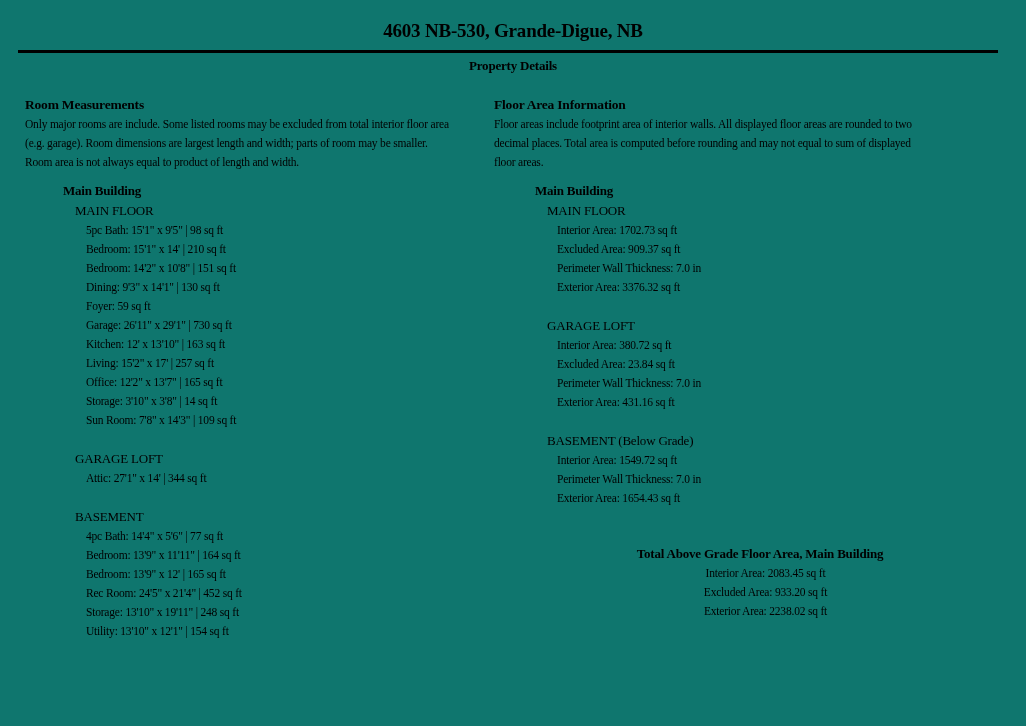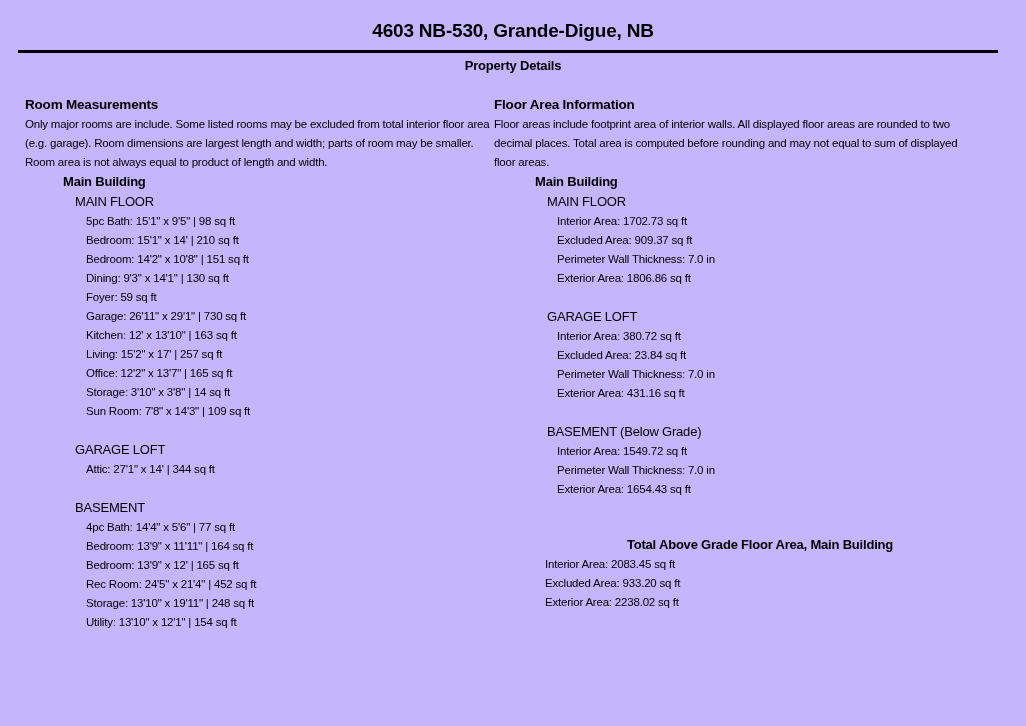--- a/index.html
+++ b/index.html
@@ -1,22 +1,22 @@
 <!DOCTYPE html>
 <html><head>
 <meta charset="utf-8">
 <style>
   html, body { margin: 0; padding: 0; background: #ffffff; }
   .page {
     position: relative;
     width: 1026px;
     height: 726px;
-    background: #c4b5fd;
+    background: #0f766e;
     color: #000000;
-    font-family: Liberation Sans, sans-serif;
+    font-family: Liberation Serif, serif;
     letter-spacing: -0.2px;
     overflow: hidden;
   }
   .doc-title {
     position: absolute;
     top: 20px; left: 0;
     width: 100%;
     text-align: center;
     font-size: 19px;
     font-weight: bold;
@@ -46,42 +46,42 @@
   .col-heading {
     font-size: 13.5px;
     font-weight: bold;
     line-height: 20px;
   }
   .desc-line { line-height: 19px; }
   .building-name {
     font-weight: bold;
     font-size: 13px;
     line-height: 20px;
-    margin-top: 0;
+    margin-top: 9px;
   }
   .col-left  .building-name { margin-left: 38px; }
   .col-right .building-name { margin-left: 41px; }
   .floor-block + .floor-block { margin-top: 19px; }
   .floor-name {
     font-size: 13px;
     line-height: 20px;
   }
   .col-left  .floor-name { margin-left: 50px; }
   .col-right .floor-name { margin-left: 53px; }
   .col-left  .room-line  { margin-left: 61px; }
   .col-right .stat-line  { margin-left: 63px; }
   .total-block { margin-top: 36px; }
   .total-heading {
     font-weight: bold;
     font-size: 13px;
     line-height: 20px;
     margin-left: 40px;
     text-align: center;
   }
-  .total-block .stat-line { margin-left: 51px; }
+  .total-block .stat-line { margin-left: 51px; text-align: center; }
 </style>
 </head>
 <body>
 
 <div class="page">
 
   <div class="doc-title">4603 NB-530, Grande-Digue, NB</div>
   <div class="title-rule"></div>
   <div class="doc-subtitle">Property Details</div>
 
@@ -170,21 +170,21 @@
         <div class="floor-block">
           <div class="floor-name">MAIN FLOOR</div>
           <div>
 
               <div class="stat-line">Interior Area: 1702.73 sq ft</div>
 
               <div class="stat-line">Excluded Area: 909.37 sq ft</div>
 
               <div class="stat-line">Perimeter Wall Thickness: 7.0 in</div>
 
-              <div class="stat-line">Exterior Area: 1806.86 sq ft</div>
+              <div class="stat-line">Exterior Area: 3376.32 sq ft</div>
             </div>
         </div>
 
         <div class="floor-block">
           <div class="floor-name">GARAGE LOFT</div>
           <div>
 
               <div class="stat-line">Interior Area: 380.72 sq ft</div>
 
               <div class="stat-line">Excluded Area: 23.84 sq ft</div>

